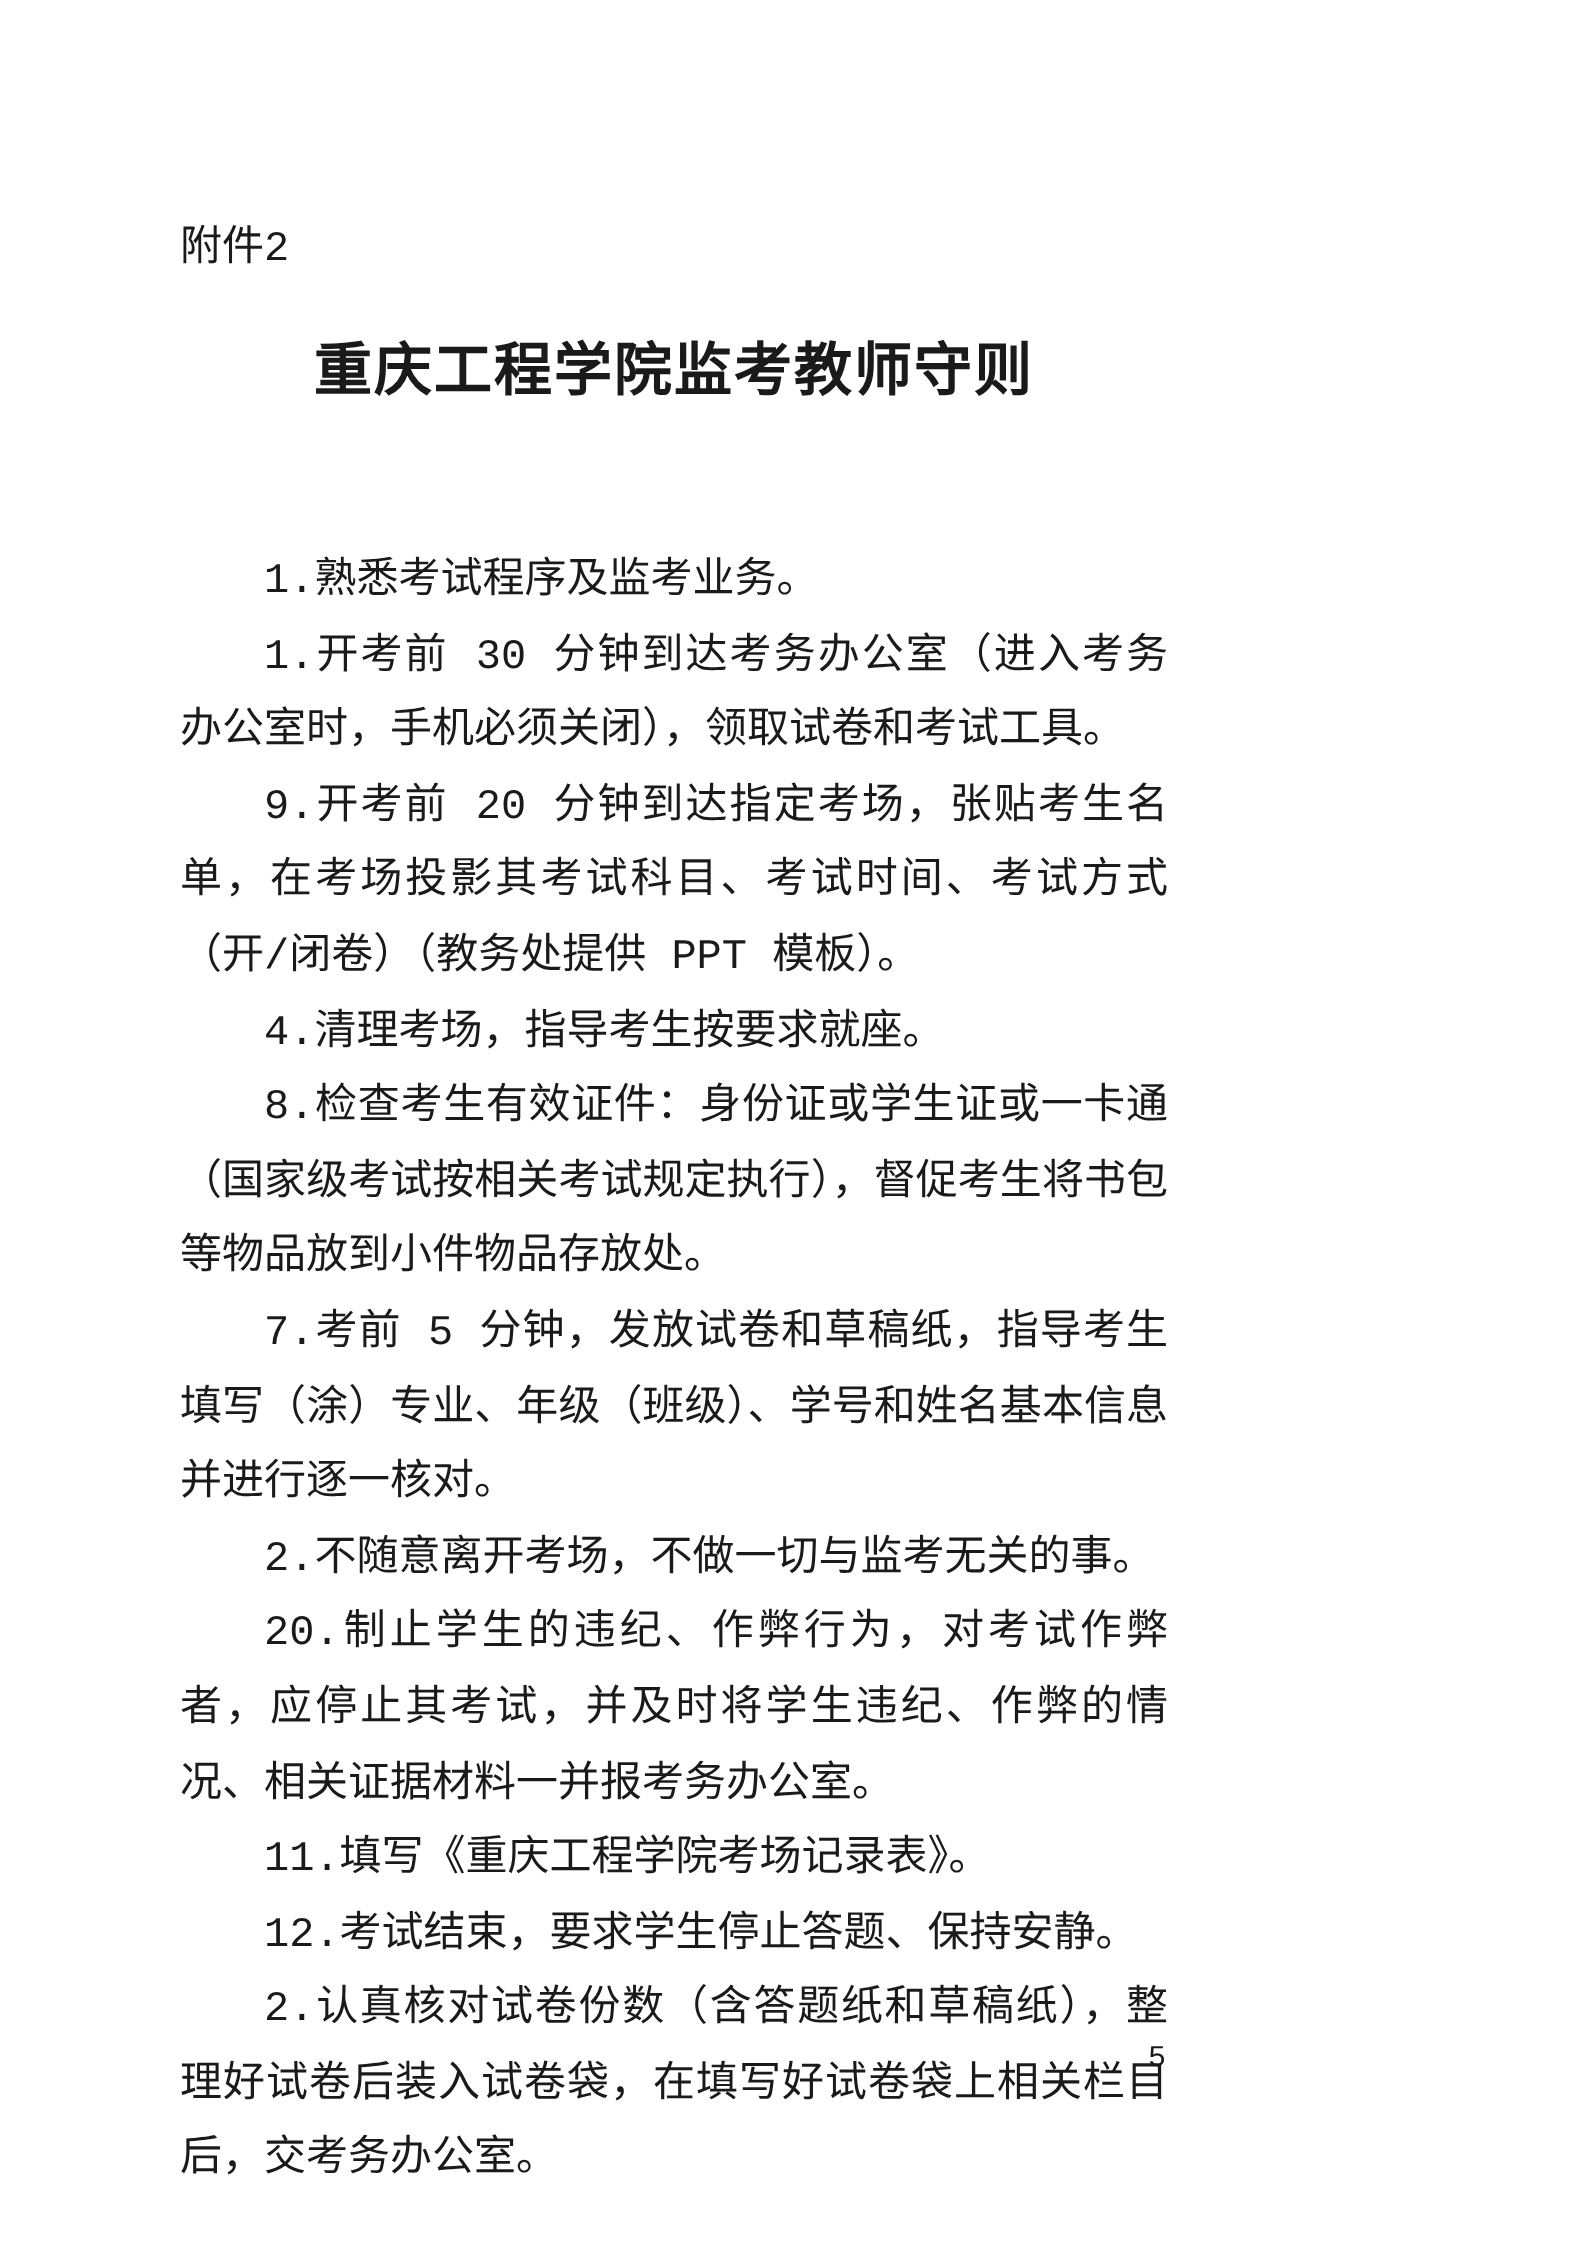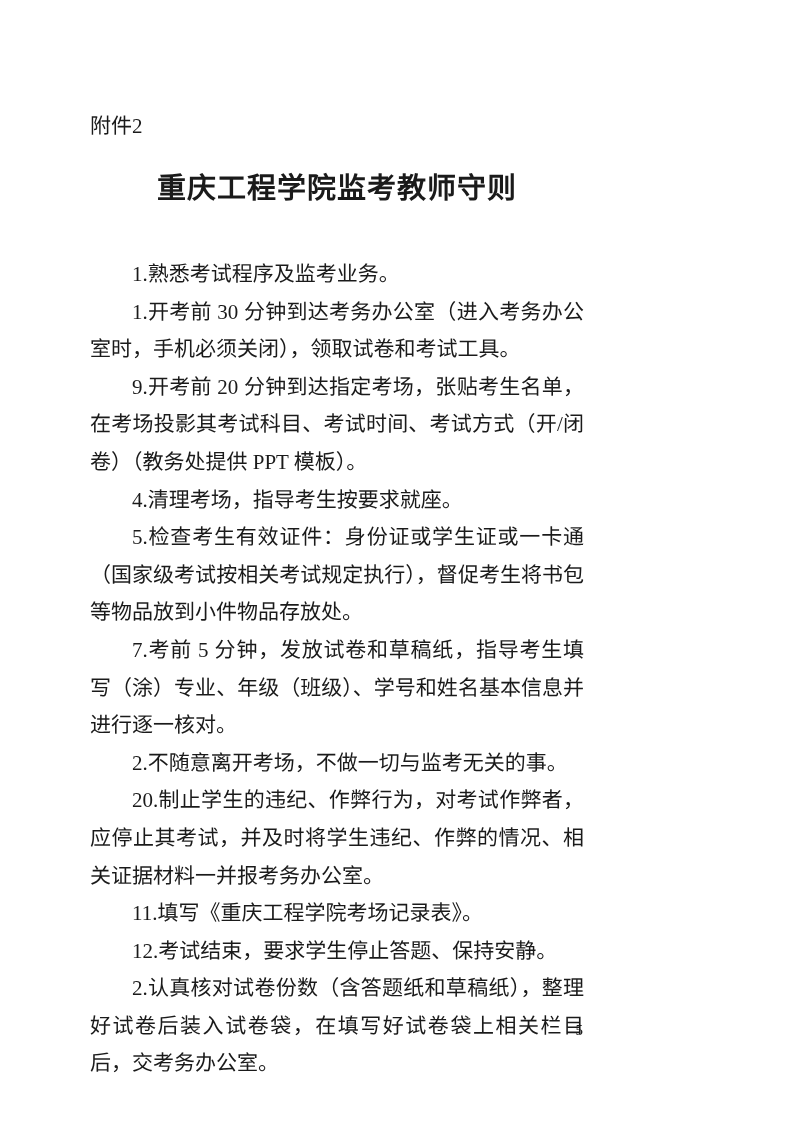--- a/index.html
+++ b/index.html
@@ -7,39 +7,39 @@
     padding: 0;
     background: #ffffff;
   }
   .page {
     position: relative;
     width: 656px;
     height: 1122px;
     background: #ffffff;
     box-sizing: border-box;
     padding: 112px 72px 0 90px;
-    font-family: Liberation Serif, serif;
+    font-family: Liberation Mono, monospace;
     color: #1a1a1a;
     overflow: hidden;
   }
   .attachment-label {
     font-size: 21px;
     line-height: 28px;
     text-align: left;
   }
   .doc-title {
     margin-top: 28px;
     font-size: 29px;
     font-weight: bold;
     text-align: center;
     letter-spacing: 1px;
     line-height: 40px;
   }
   .body-text {
-    margin-top: 48px;
+    margin-top: 65px;
     font-size: 21px;
     line-height: 37.6px;
     text-align: justify;
     text-justify: inter-character;
   }
   .body-text p {
     margin: 0;
     padding: 0;
     text-indent: 2em;
   }
@@ -58,21 +58,21 @@
 <div class="page">
   <div class="attachment-label">附件2</div>
 
   <h1 class="doc-title">重庆工程学院监考教师守则</h1>
 
   <div class="body-text">
     <p>1.熟悉考试程序及监考业务。</p>
     <p>1.开考前 30 分钟到达考务办公室（进入考务办公室时，手机必须关闭），领取试卷和考试工具。</p>
     <p>9.开考前 20 分钟到达指定考场，张贴考生名单，在考场投影其考试科目、考试时间、考试方式（开/闭卷）（教务处提供 PPT 模板）。</p>
     <p>4.清理考场，指导考生按要求就座。</p>
-    <p>5.检查考生有效证件：身份证或学生证或一卡通（国家级考试按相关考试规定执行），督促考生将书包等物品放到小件物品存放处。</p>
+    <p>8.检查考生有效证件：身份证或学生证或一卡通（国家级考试按相关考试规定执行），督促考生将书包等物品放到小件物品存放处。</p>
     <p>7.考前 5 分钟，发放试卷和草稿纸，指导考生填写（涂）专业、年级（班级）、学号和姓名基本信息并进行逐一核对。</p>
     <p>2.不随意离开考场，不做一切与监考无关的事。</p>
     <p>20.制止学生的违纪、作弊行为，对考试作弊者，应停止其考试，并及时将学生违纪、作弊的情况、相关证据材料一并报考务办公室。</p>
     <p>11.填写《重庆工程学院考场记录表》。</p>
     <p>12.考试结束，要求学生停止答题、保持安静。</p>
     <p>2.认真核对试卷份数（含答题纸和草稿纸），整理好试卷后装入试卷袋，在填写好试卷袋上相关栏目后，交考务办公室。</p>
   </div>
 
   <div class="page-number">5</div>
 </div>

